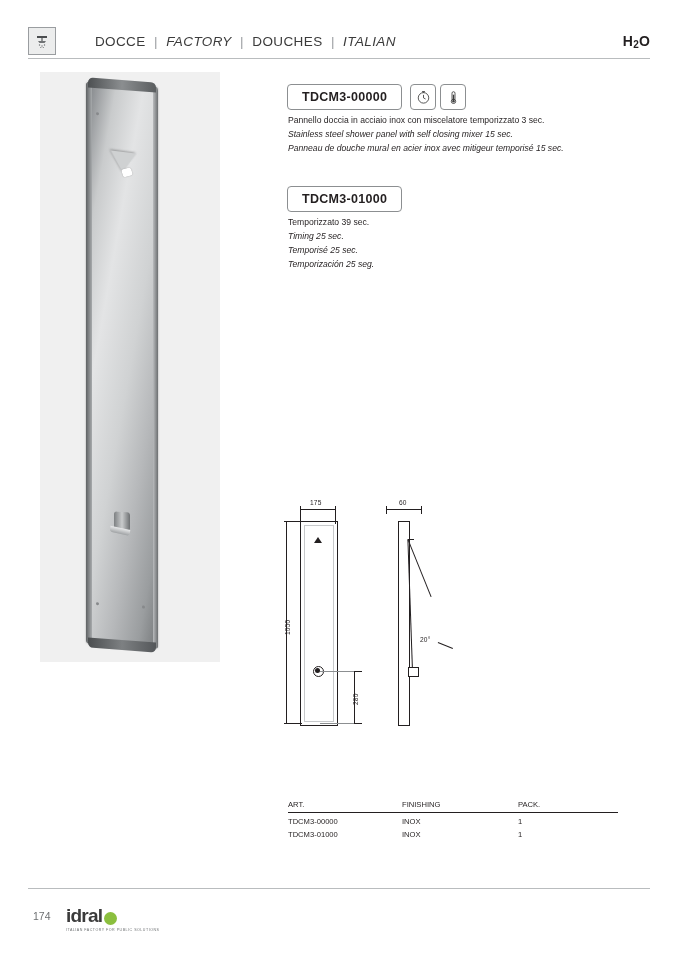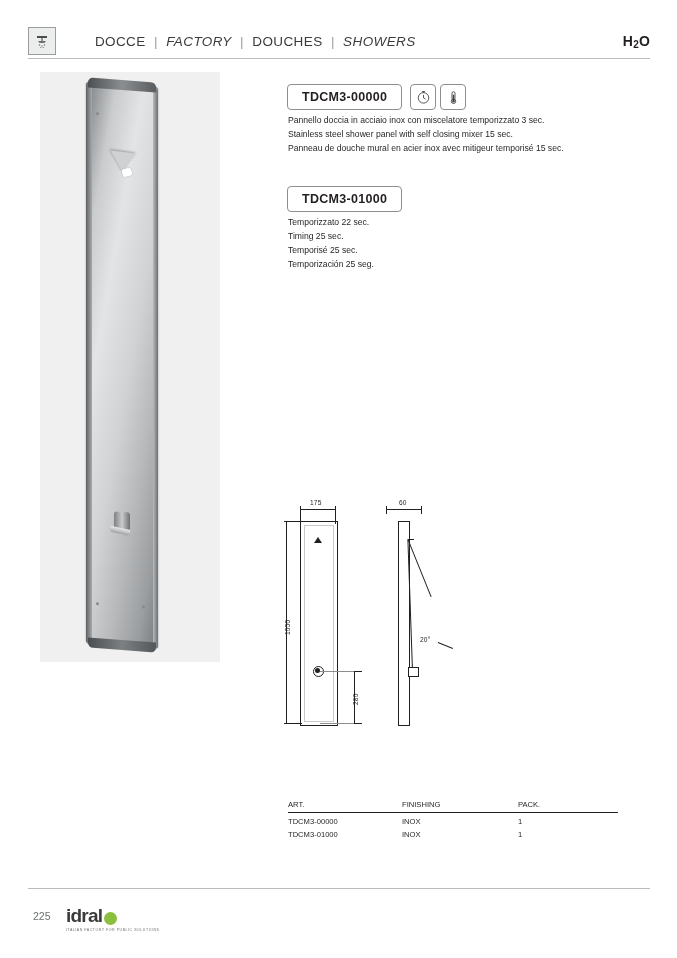--- a/index.html
+++ b/index.html
@@ -191,21 +191,21 @@
   .desc {
     position: absolute;
     left: 288px;
     width: 330px;
     font-size: 8.6px;
     line-height: 1.62;
     color: #231f20;
   }
   #desc1 { top: 114px; }
   #desc2 { top: 216px; }
-  .desc div.it { }
+  .desc div.it { font-style: italic; }
 
   
   .drawing {
     position: absolute;
     left: 280px; top: 495px;
     width: 340px; height: 250px;
   }
   .dl { position: absolute; background: #231f20; }
   .dim-text {
     position: absolute;
@@ -341,21 +341,21 @@
         <path d="M9 6 v3" stroke="#4a4d4f" stroke-width="1.1" fill="none"></path>
         <path d="M5 9 h8 l-1.5 2 h-5 z" fill="#6f7274"></path>
         <circle cx="6.5" cy="13" r="0.7" fill="#6f7274"></circle>
         <circle cx="9" cy="14" r="0.7" fill="#6f7274"></circle>
         <circle cx="11.5" cy="13" r="0.7" fill="#6f7274"></circle>
         <circle cx="7.8" cy="15.5" r="0.6" fill="#6f7274"></circle>
         <circle cx="10.3" cy="15.5" r="0.6" fill="#6f7274"></circle>
       </svg>
     </div>
     <div class="header-title">
-      <span>DOCCE</span><span class="sep">&nbsp;&nbsp;|&nbsp;&nbsp;</span><span class="it">FACTORY</span><span class="sep">&nbsp;&nbsp;|&nbsp;&nbsp;</span><span>DOUCHES</span><span class="sep">&nbsp;&nbsp;|&nbsp;&nbsp;</span><span class="it">SHOWERS</span>
+      <span>DOCCE</span><span class="sep">&nbsp;&nbsp;|&nbsp;&nbsp;</span><span class="it">FACTORY</span><span class="sep">&nbsp;&nbsp;|&nbsp;&nbsp;</span><span>DOUCHES</span><span class="sep">&nbsp;&nbsp;|&nbsp;&nbsp;</span><span class="it">ITALIAN</span>
     </div>
     <div class="header-right">
       <span>H</span><sub>2</sub><span>O</span>
     </div>
   </div>
 
   <div class="product-image">
     <div class="shower-panel">
       <div class="panel-body"></div>
       <div class="panel-edge-left"></div>
@@ -394,21 +394,21 @@
     </svg>
   </div>
   <div class="desc" id="desc1">
     <div>Pannello doccia in acciaio inox con miscelatore temporizzato 3 sec.</div>
     <div class="it">Stainless steel shower panel with self closing mixer 15 sec.</div>
     <div class="it">Panneau de douche mural en acier inox avec mitigeur temporisé 15 sec.</div>
   </div>
 
   <div class="code-badge" id="badge2">TDCM3-01000</div>
   <div class="desc" id="desc2">
-    <div>Temporizzato 22 sec.</div>
+    <div>Temporizzato 39 sec.</div>
     <div class="it">Timing 25 sec.</div>
     <div class="it">Temporisé 25 sec.</div>
     <div class="it">Temporización 25 seg.</div>
   </div>
 
   <div class="drawing">
 
     <div class="front-view">
       <div class="fv-inner"></div>
     </div>
@@ -459,21 +459,21 @@
       <div class="c3">1</div>
     </div>
     <div class="trow">
       <div class="c1">TDCM3-01000</div>
       <div class="c2">INOX</div>
       <div class="c3">1</div>
     </div>
   </div>
 
   <div class="footer-line"></div>
-  <div class="page-num">225</div>
+  <div class="page-num">174</div>
   <div class="logo">
     <div class="logo-main">
       <span>idral</span>
       <span class="logo-dot"></span>
     </div>
     <div class="logo-sub">ITALIAN FACTORY FOR PUBLIC SOLUTIONS</div>
   </div>
 
 </div>
 

